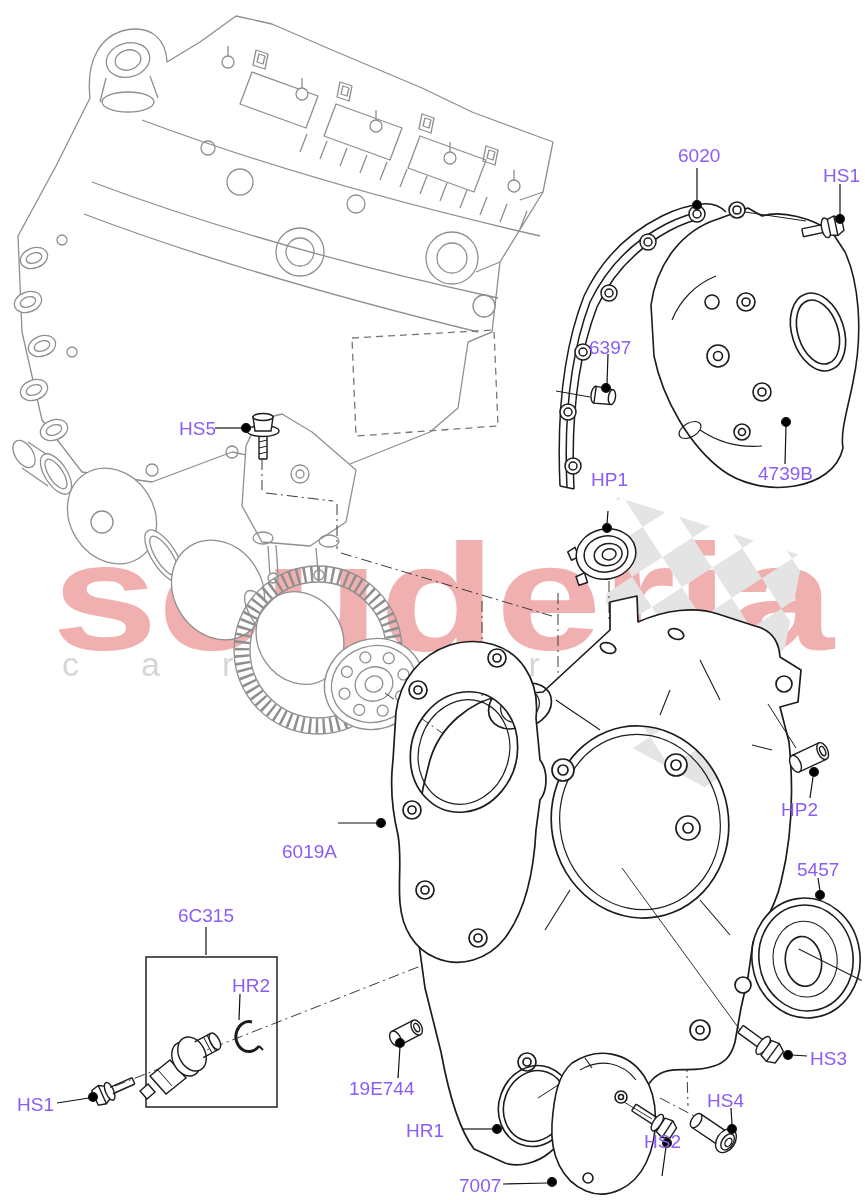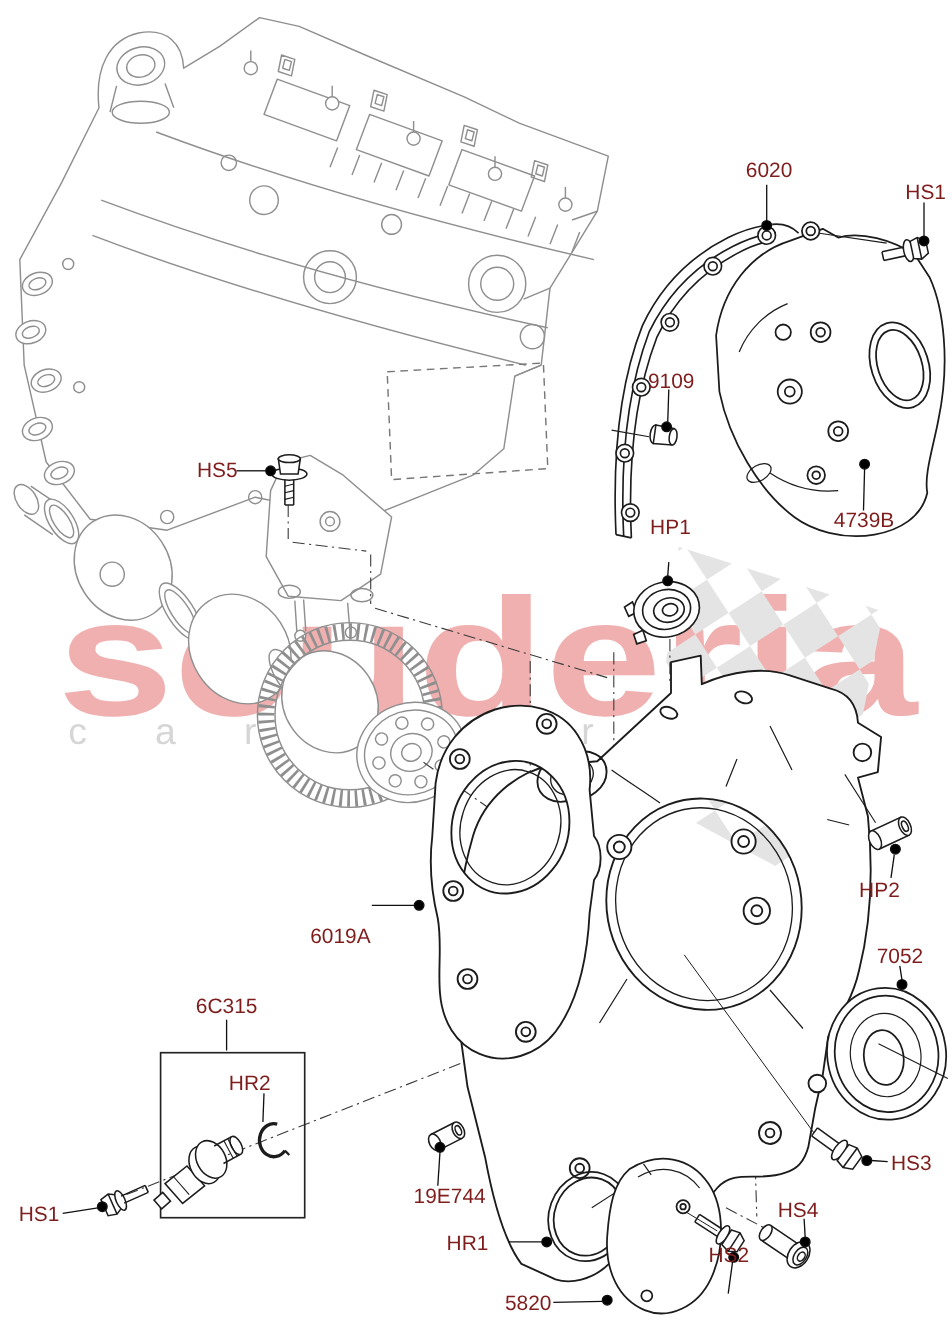--- a/index.html
+++ b/index.html
@@ -2,21 +2,21 @@
 <html><head>
 <meta charset="utf-8">
 <style>
   html,body{margin:0;padding:0;background:#fff;}
   #stage{
     position:relative;width:865px;height:1200px;background:#ffffff;
     font-family:"Liberation Sans",sans-serif;overflow:hidden;
   }
   #stage svg{position:absolute;left:0;top:0;}
   .callout{
-    position:absolute;font-size:19px;color:#7f1d1d;letter-spacing:0px;
+    position:absolute;font-size:19px;color:#8b5cf6;letter-spacing:0px;
     white-space:nowrap;line-height:1;cursor:pointer;
   }
 </style>
 </head>
 <body>
 
 <div id="stage">
 
 <svg width="865" height="1200" viewBox="0 0 865 1200">
   <defs>
@@ -451,30 +451,30 @@
         <circle cx="93" cy="1097" r="4.4"></circle>
     <path d="M 503,1184 L 548,1183" fill="none"></path>
         <circle cx="552" cy="1182" r="4.4"></circle>
     <path d="M 662,1176 L 666,1147" fill="none"></path>
         <circle cx="667" cy="1143" r="4.4"></circle>
   </g>
 </svg>
 
 <div class="callout" style="left:678px;top:146px">6020</div>
 <div class="callout" style="left:823px;top:166px">HS1</div>
-<div class="callout" style="left:589px;top:338px">9109</div>
+<div class="callout" style="left:589px;top:338px">6397</div>
 <div class="callout" style="left:758px;top:464px">4739B</div>
 <div class="callout" style="left:179px;top:419px">HS5</div>
 <div class="callout" style="left:591px;top:470px">HP1</div>
 <div class="callout" style="left:781px;top:800px">HP2</div>
 <div class="callout" style="left:282px;top:842px">6019A</div>
-<div class="callout" style="left:797px;top:860px">7052</div>
+<div class="callout" style="left:797px;top:860px">5457</div>
 <div class="callout" style="left:178px;top:906px">6C315</div>
-<div class="callout" style="left:208px;top:976px">HR2</div>
+<div class="callout" style="left:232px;top:976px">HR2</div>
 <div class="callout" style="left:810px;top:1049px">HS3</div>
-<div class="callout" style="left:376px;top:1079px">19E744</div>
+<div class="callout" style="left:349px;top:1079px">19E744</div>
 <div class="callout" style="left:707px;top:1091px">HS4</div>
 <div class="callout" style="left:406px;top:1121px">HR1</div>
 <div class="callout" style="left:17px;top:1095px">HS1</div>
-<div class="callout" style="left:459px;top:1176px">5820</div>
+<div class="callout" style="left:459px;top:1176px">7007</div>
 <div class="callout" style="left:644px;top:1132px">HS2</div>
 
 </div>
 
 </body></html>

